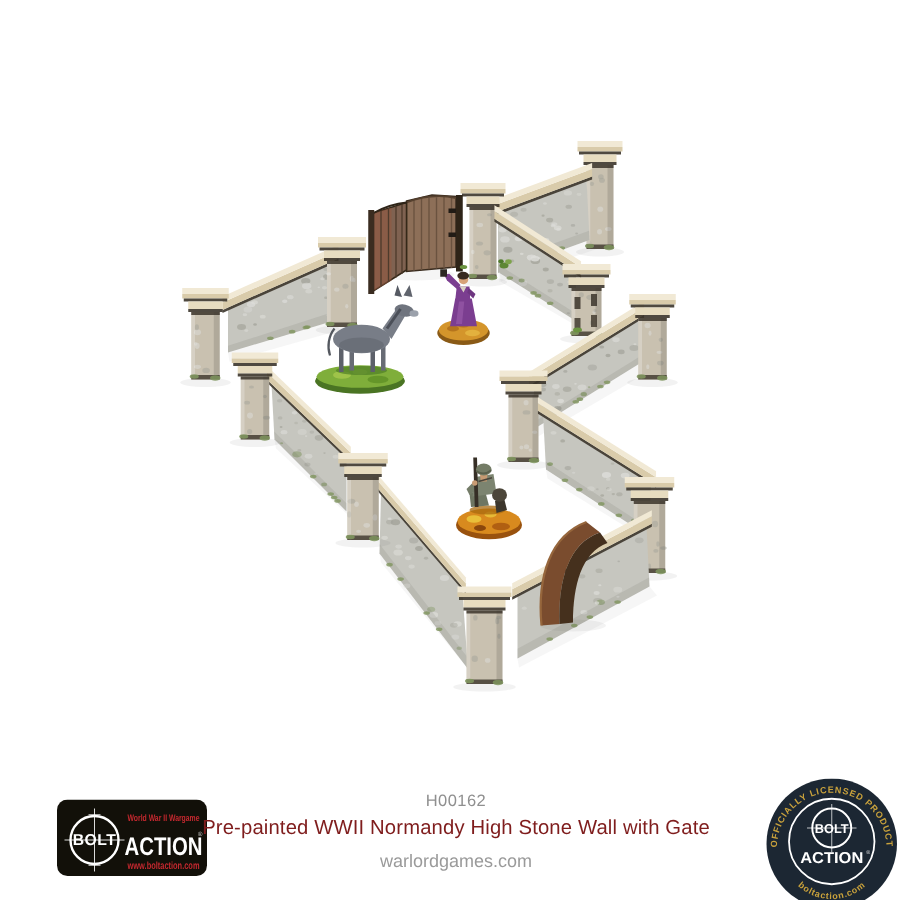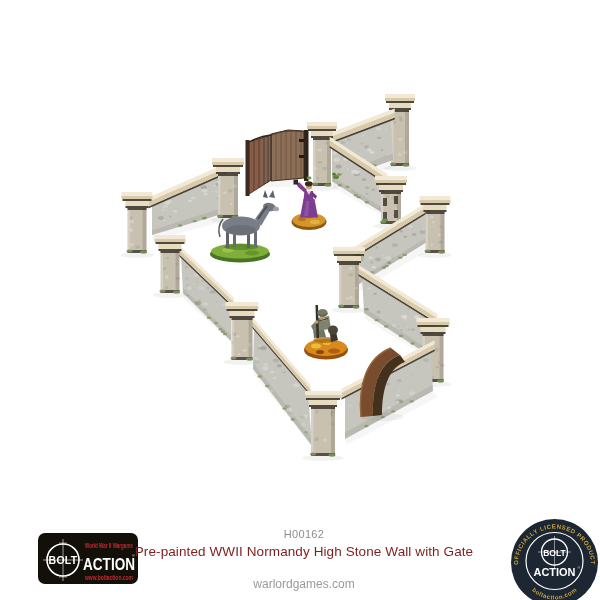--- a/index.html
+++ b/index.html
@@ -5,21 +5,21 @@
   html,body{margin:0;padding:0;}
   body{width:600px;height:600px;overflow:hidden;background:#ffffff;font-family:"Liberation Sans",sans-serif;position:relative;}
   #stage{position:absolute;inset:0;background:#ffffff;}
   #scene{position:absolute;left:0;top:0;}
   .footer{position:absolute;left:0;top:518px;width:600px;height:82px;}
   .brand-logo{position:absolute;left:38px;top:15px;}
   .license-badge{position:absolute;left:509px;top:1px;}
   .footer-text{position:absolute;left:100px;top:10px;width:408px;text-align:center;}
   .sku{font-size:11px;color:#8f8f8f;letter-spacing:.3px;}
   .title{font-size:13.5px;color:#7f1d1d;margin-top:4px;letter-spacing:.1px;}
-  .site{font-size:12px;color:#9a9a9a;margin-top:18px;}
+  .site{font-size:12px;color:#9a9a9a;margin-top:8px;}
 </style>
 </head>
 <body>
 
 <div id="stage">
 
   <svg id="scene" width="600" height="520" viewBox="0 0 600 520">
       <ellipse cx="400" cy="168" rx="16" ry="3" fill="#555555" opacity="0.08"></ellipse>
       <rect x="391" y="110" width="18" height="56" fill="#c9c1b0"></rect>
       <ellipse cx="400.1853927783668" cy="139.43742759525776" rx="1.9729897025972605" ry="1.7081891631707549" fill="#dededa" opacity="0.5"></ellipse>

